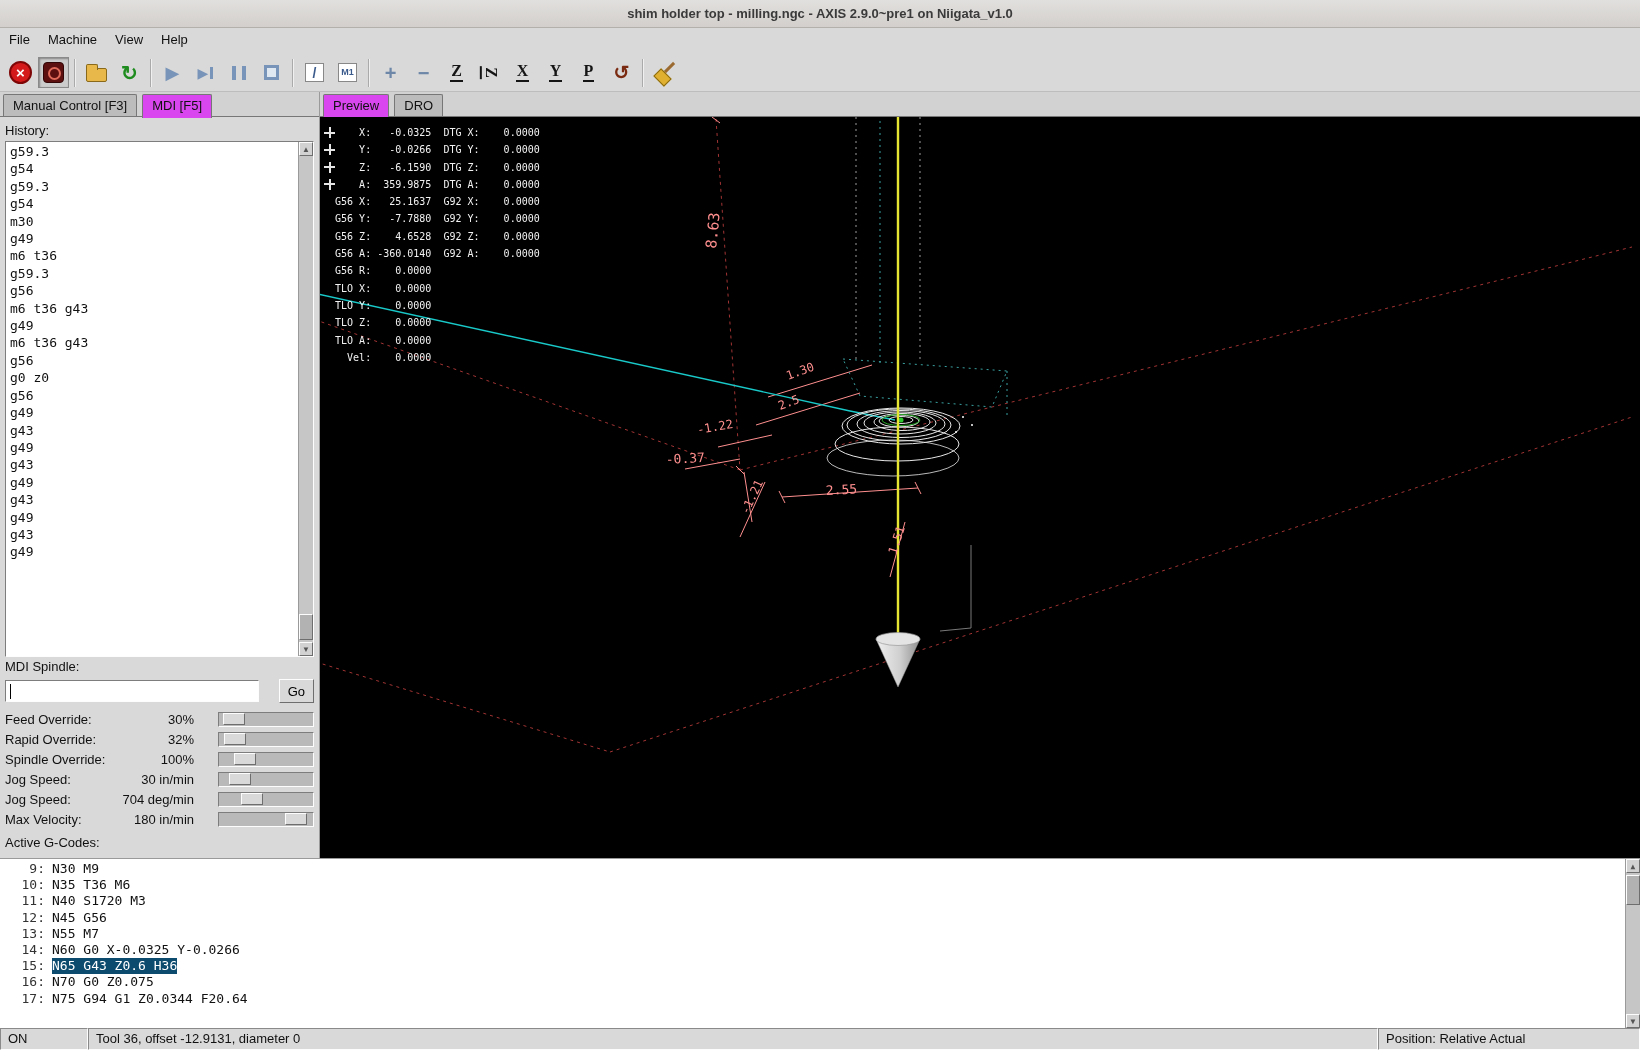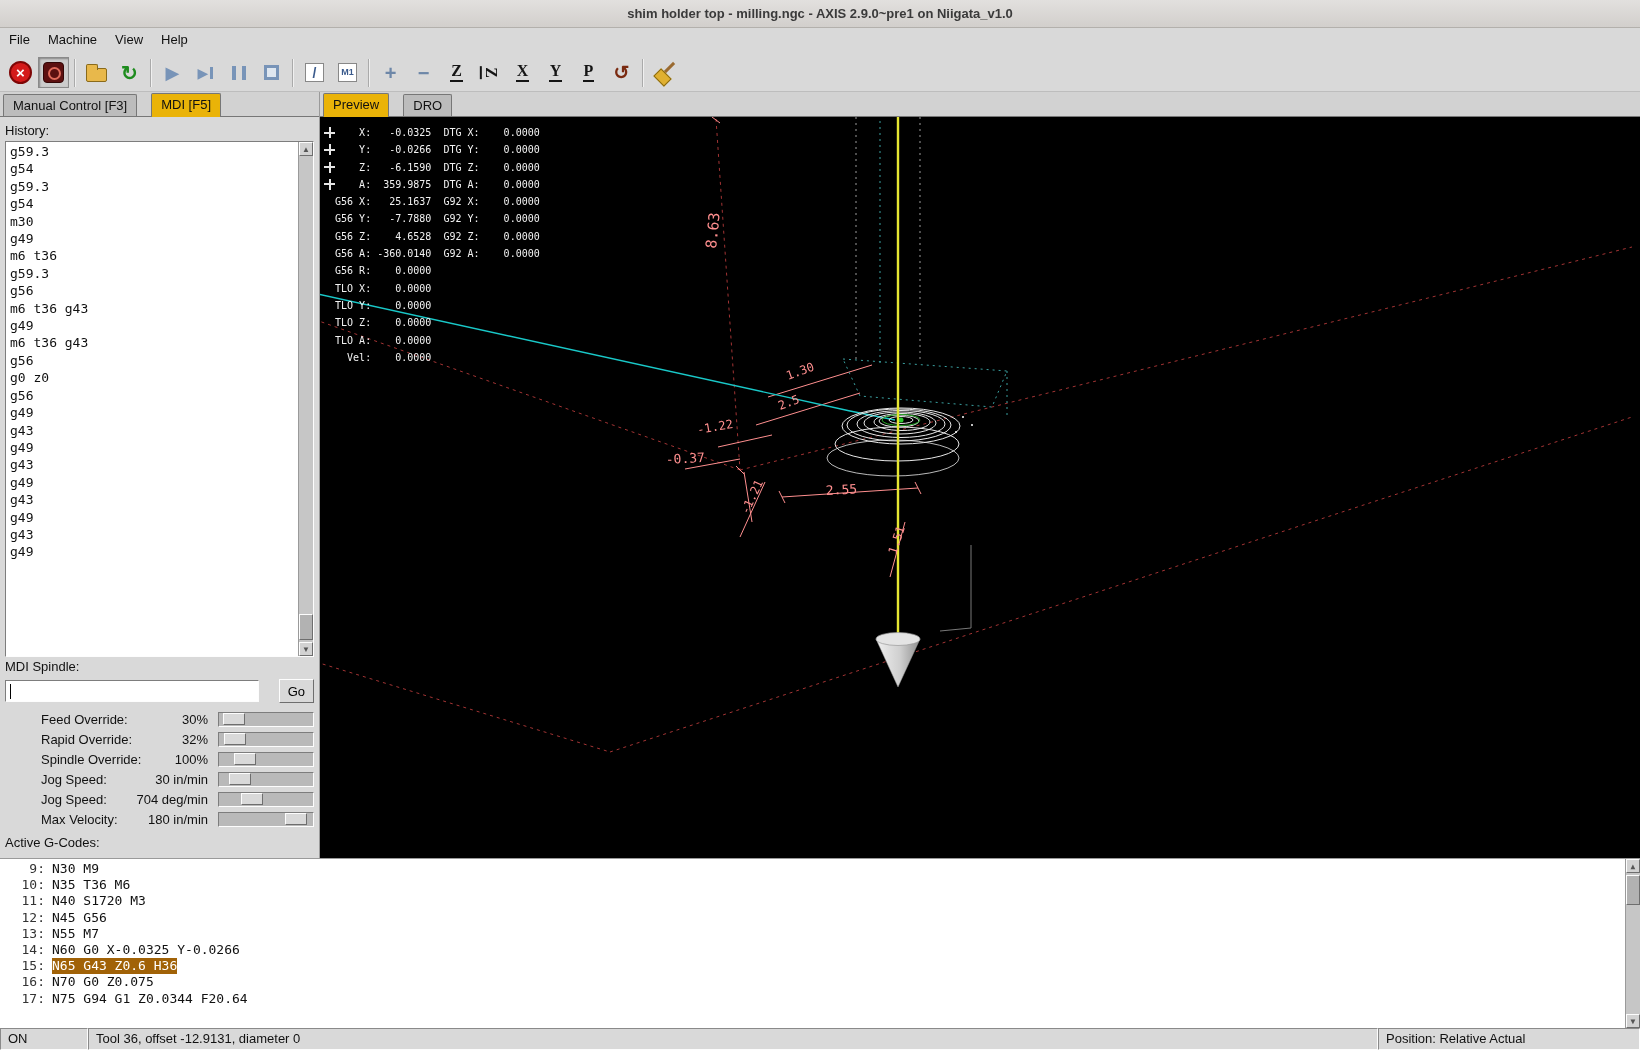--- a/index.html
+++ b/index.html
@@ -43,24 +43,24 @@
   .icon-view-rotated-top { transform:rotate(90deg); }
   .icon-rotate-view { color:#7a2a10; font-size:19px; font-weight:bold; }
   .icon-clear-plot { width:24px; height:24px; position:relative; }
   .icon-clear-plot::before { content:""; position:absolute; width:3px; height:13px; background:#9a6a30;
                              transform:rotate(45deg); top:0; left:15px; }
   .icon-clear-plot::after { content:""; position:absolute; width:13px; height:9px; background:#e0b030;
                             border:1px solid #8a6a10; transform:rotate(45deg); bottom:2px; left:2px; }
 
   
   .main { height:766px; display:flex; }
-  .tabbar { height:25px; display:flex; align-items:flex-end; gap:14px; padding:2px 3px 0; border-bottom:1px solid #777; background:#d2d2d2; }
+  .tabbar { height:25px; display:flex; align-items:center; gap:5px; padding:2px 3px 0; border-bottom:1px solid #777; background:#d2d2d2; }
   .tab { border:1px solid #777; border-bottom:none; border-radius:2px 2px 0 0; background:#bcbcbc;
          padding:3px 9px 3px; white-space:nowrap; cursor:default; }
-  .tab.active { background:#eab308; margin-bottom:-1px; padding-bottom:5px; }
+  .tab.active { background:#d946ef; margin-bottom:-1px; padding-bottom:5px; }
 
   .left-panel { width:320px; display:flex; flex-direction:column; border-right:1px solid #9a9a9a; background:#d9d9d9; }
   .left-body { flex:1; padding:4px 5px 5px; display:flex; flex-direction:column; overflow:hidden; }
   .sect-label { padding:2px 0 3px; }
 
   .sunken { border:1px solid; border-color:#7d7d7d #fdfdfd #fdfdfd #7d7d7d; }
   .raised { border:1px solid; border-color:#fdfdfd #6e6e6e #6e6e6e #fdfdfd; background:#d9d9d9; }
 
   .history-box { flex:1; background:#fff; position:relative; overflow:hidden; }
   .history-items { position:absolute; left:4px; top:1px; right:16px; bottom:0;
@@ -71,21 +71,21 @@
               border:1px solid; border-color:#fdfdfd #6e6e6e #6e6e6e #fdfdfd; }
   .vs-up { top:0; } .vs-down { bottom:0; }
   .vs-thumb { position:absolute; left:0; width:14px; background:#b2b2b2;
               border:1px solid; border-color:#fdfdfd #6e6e6e #6e6e6e #fdfdfd; }
 
   .mdi-row { display:flex; align-items:center; gap:20px; margin:2px 0 6px; }
   .mdi-input { flex:1; height:22px; background:#fff; position:relative; padding:3px 4px; }
   .mdi-caret { position:absolute; left:4px; top:3px; width:1px; height:15px; background:#000; }
   .go-btn { height:24px; padding:2px 8px; font-size:13px; }
 
-  .slider-row { display:grid; grid-template-columns:1fr auto 96px; align-items:center; height:20px; gap:10px;margin-left:36px; }
+  .slider-row { display:grid; grid-template-columns:1fr auto 96px; align-items:center; height:20px; gap:24px; }
   .slider-val { text-align:right; white-space:nowrap; }
   .trough { position:relative; width:96px; height:15px; background:#b9b9b9;
             border:1px solid; border-color:#7d7d7d #fdfdfd #fdfdfd #7d7d7d; }
   .handle { position:absolute; top:0; width:22px; height:12px; background:#d9d9d9;
             border:1px solid; border-color:#fdfdfd #6e6e6e #6e6e6e #fdfdfd; }
 
   .gcodes-box { background:#d9d9d9; padding:2px 4px; font-family:"DejaVu Sans Mono", monospace;
                 font-size:13px; line-height:16px; margin-bottom:2px; }
 
   
@@ -98,21 +98,21 @@
   .homed::before, .homed::after { content:""; position:absolute; background:#e6e6e6; }
   .homed::before { left:0; top:4.5px; width:11px; height:2px; }
   .homed::after  { left:4.5px; top:0; width:2px; height:11px; }
 
   
   .listing { height:170px; background:#fff; border-top:1px solid #9a9a9a; position:relative;
              font-family:"DejaVu Sans Mono", monospace; font-size:13px; overflow:hidden; }
   .listing-inner { position:absolute; inset:2px 16px 0 0; }
   .code-line { display:flex; line-height:16.2px; white-space:pre; }
   .lnum { width:52px; text-align:right; color:#333; padding-right:7px; flex:none; }
-  .ltext.active { background:#a16207; color:#fff; }
+  .ltext.active { background:#0c4a6e; color:#fff; }
 
   
   .statusbar { height:22px; display:flex; background:#d9d9d9; }
   .scell { border:1px solid; border-color:#8a8a8a #fdfdfd #fdfdfd #8a8a8a; padding:2px 7px;
            white-space:nowrap; overflow:hidden; }
   .scell.power { width:88px; }
   .scell.tool  { flex:1; }
   .scell.pos   { width:262px; }
 </style>
 </head>

